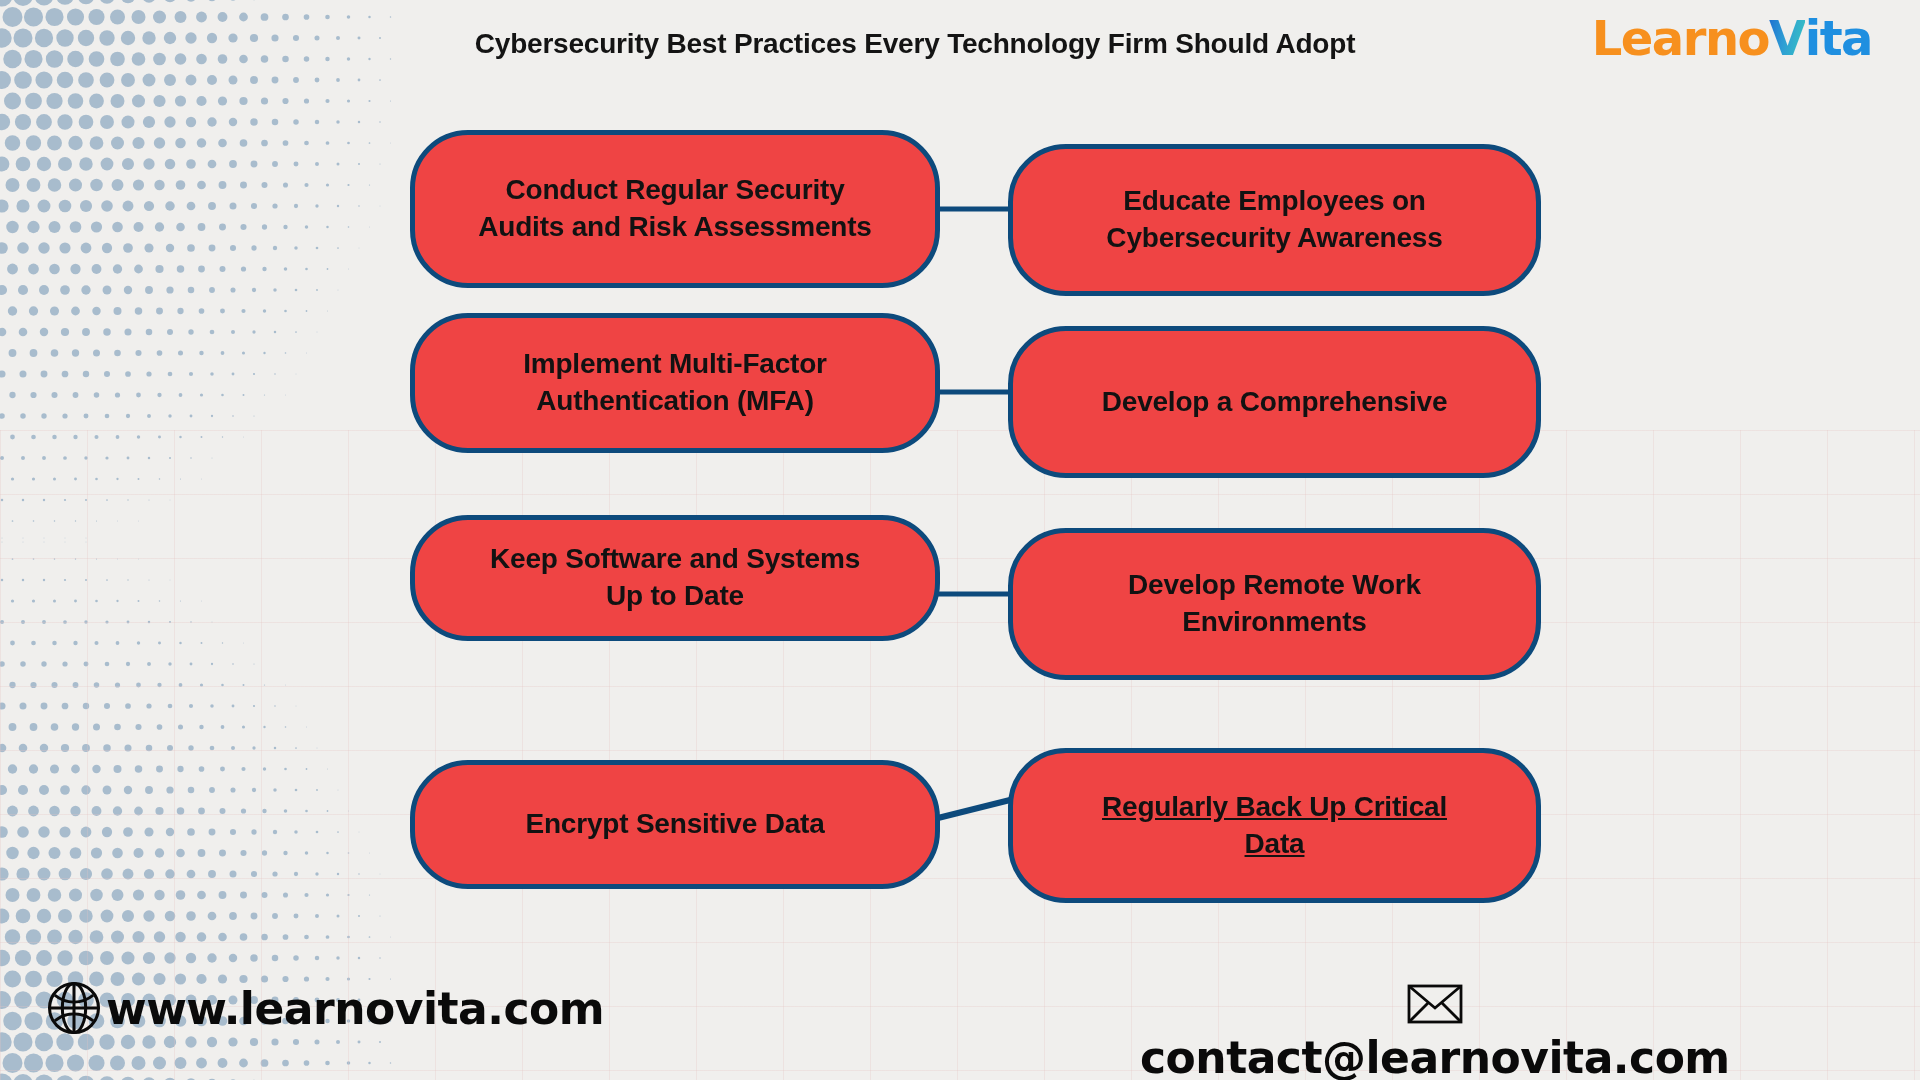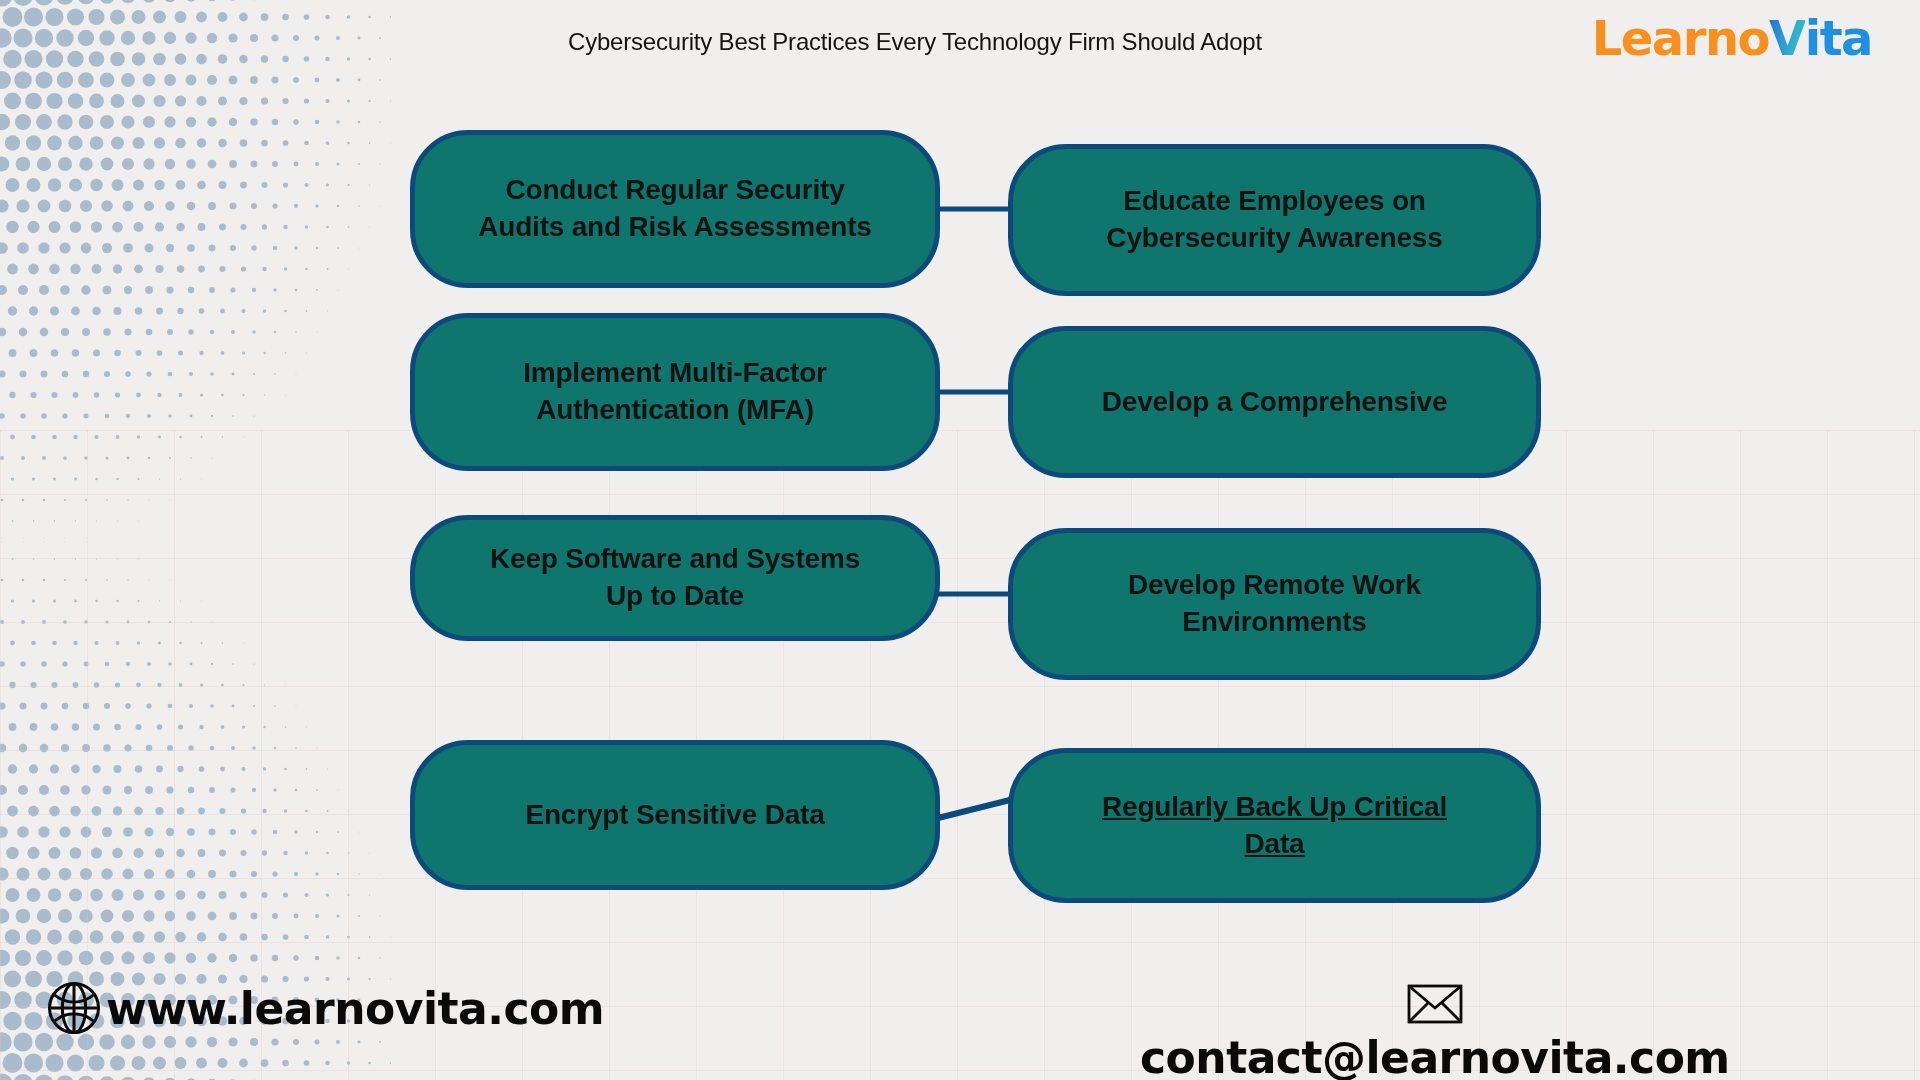--- a/index.html
+++ b/index.html
@@ -44,22 +44,22 @@
     left: 0; top: 0;
     width: 1920px; height: 100px;
   }
 
   .page-title {
     position: absolute;
     left: 385px;
     top: 28px;
     width: 1060px;
     text-align: center;
-    font-size: 24px;
-    font-weight: normal;
+    font-size: 28px;
+    font-weight: bold;
     color: #141414;
     letter-spacing: -0.2px;
     white-space: nowrap;
   }
 
   .logo {
     position: absolute;
     right: 48px;
     top: 14px;
     font-size: 48px;
@@ -93,39 +93,39 @@
   }
 
   .node {
     position: absolute;
     display: flex;
     align-items: center;
     justify-content: center;
     text-align: center;
     border: 5px solid #0d4a7c;
     border-radius: 58px;
-    background: #0f766e;
+    background: #ef4444;
     color: #121212;
     font-size: 28px;
     font-weight: bold;
     line-height: 1.32;
     padding: 8px 26px;
     letter-spacing: -0.2px;
   }
 
   .node-left  { left: 410px;  width: 530px; }
   .node-right { left: 1008px; width: 533px; }
 
   .row-1 .node-left  { top: 30px;  height: 158px; }
   .row-1 .node-right { top: 44px;  height: 152px; }
-  .row-2 .node-left  { top: 213px; height: 158px; }
+  .row-2 .node-left  { top: 213px; height: 140px; }
   .row-2 .node-right { top: 226px; height: 152px; }
   .row-3 .node-left  { top: 415px; height: 126px; }
   .row-3 .node-right { top: 428px; height: 152px; }
-  .row-4 .node-left  { top: 640px; height: 150px; text-align: center; }
+  .row-4 .node-left  { top: 660px; height: 129px; text-align: center; }
   .row-4 .node-right { top: 648px; height: 155px; text-decoration: underline; }
 
   
   .footer {
     position: absolute;
     left: 0; bottom: 0;
     width: 1920px; height: 110px;
   }
 
   .footer-item {

